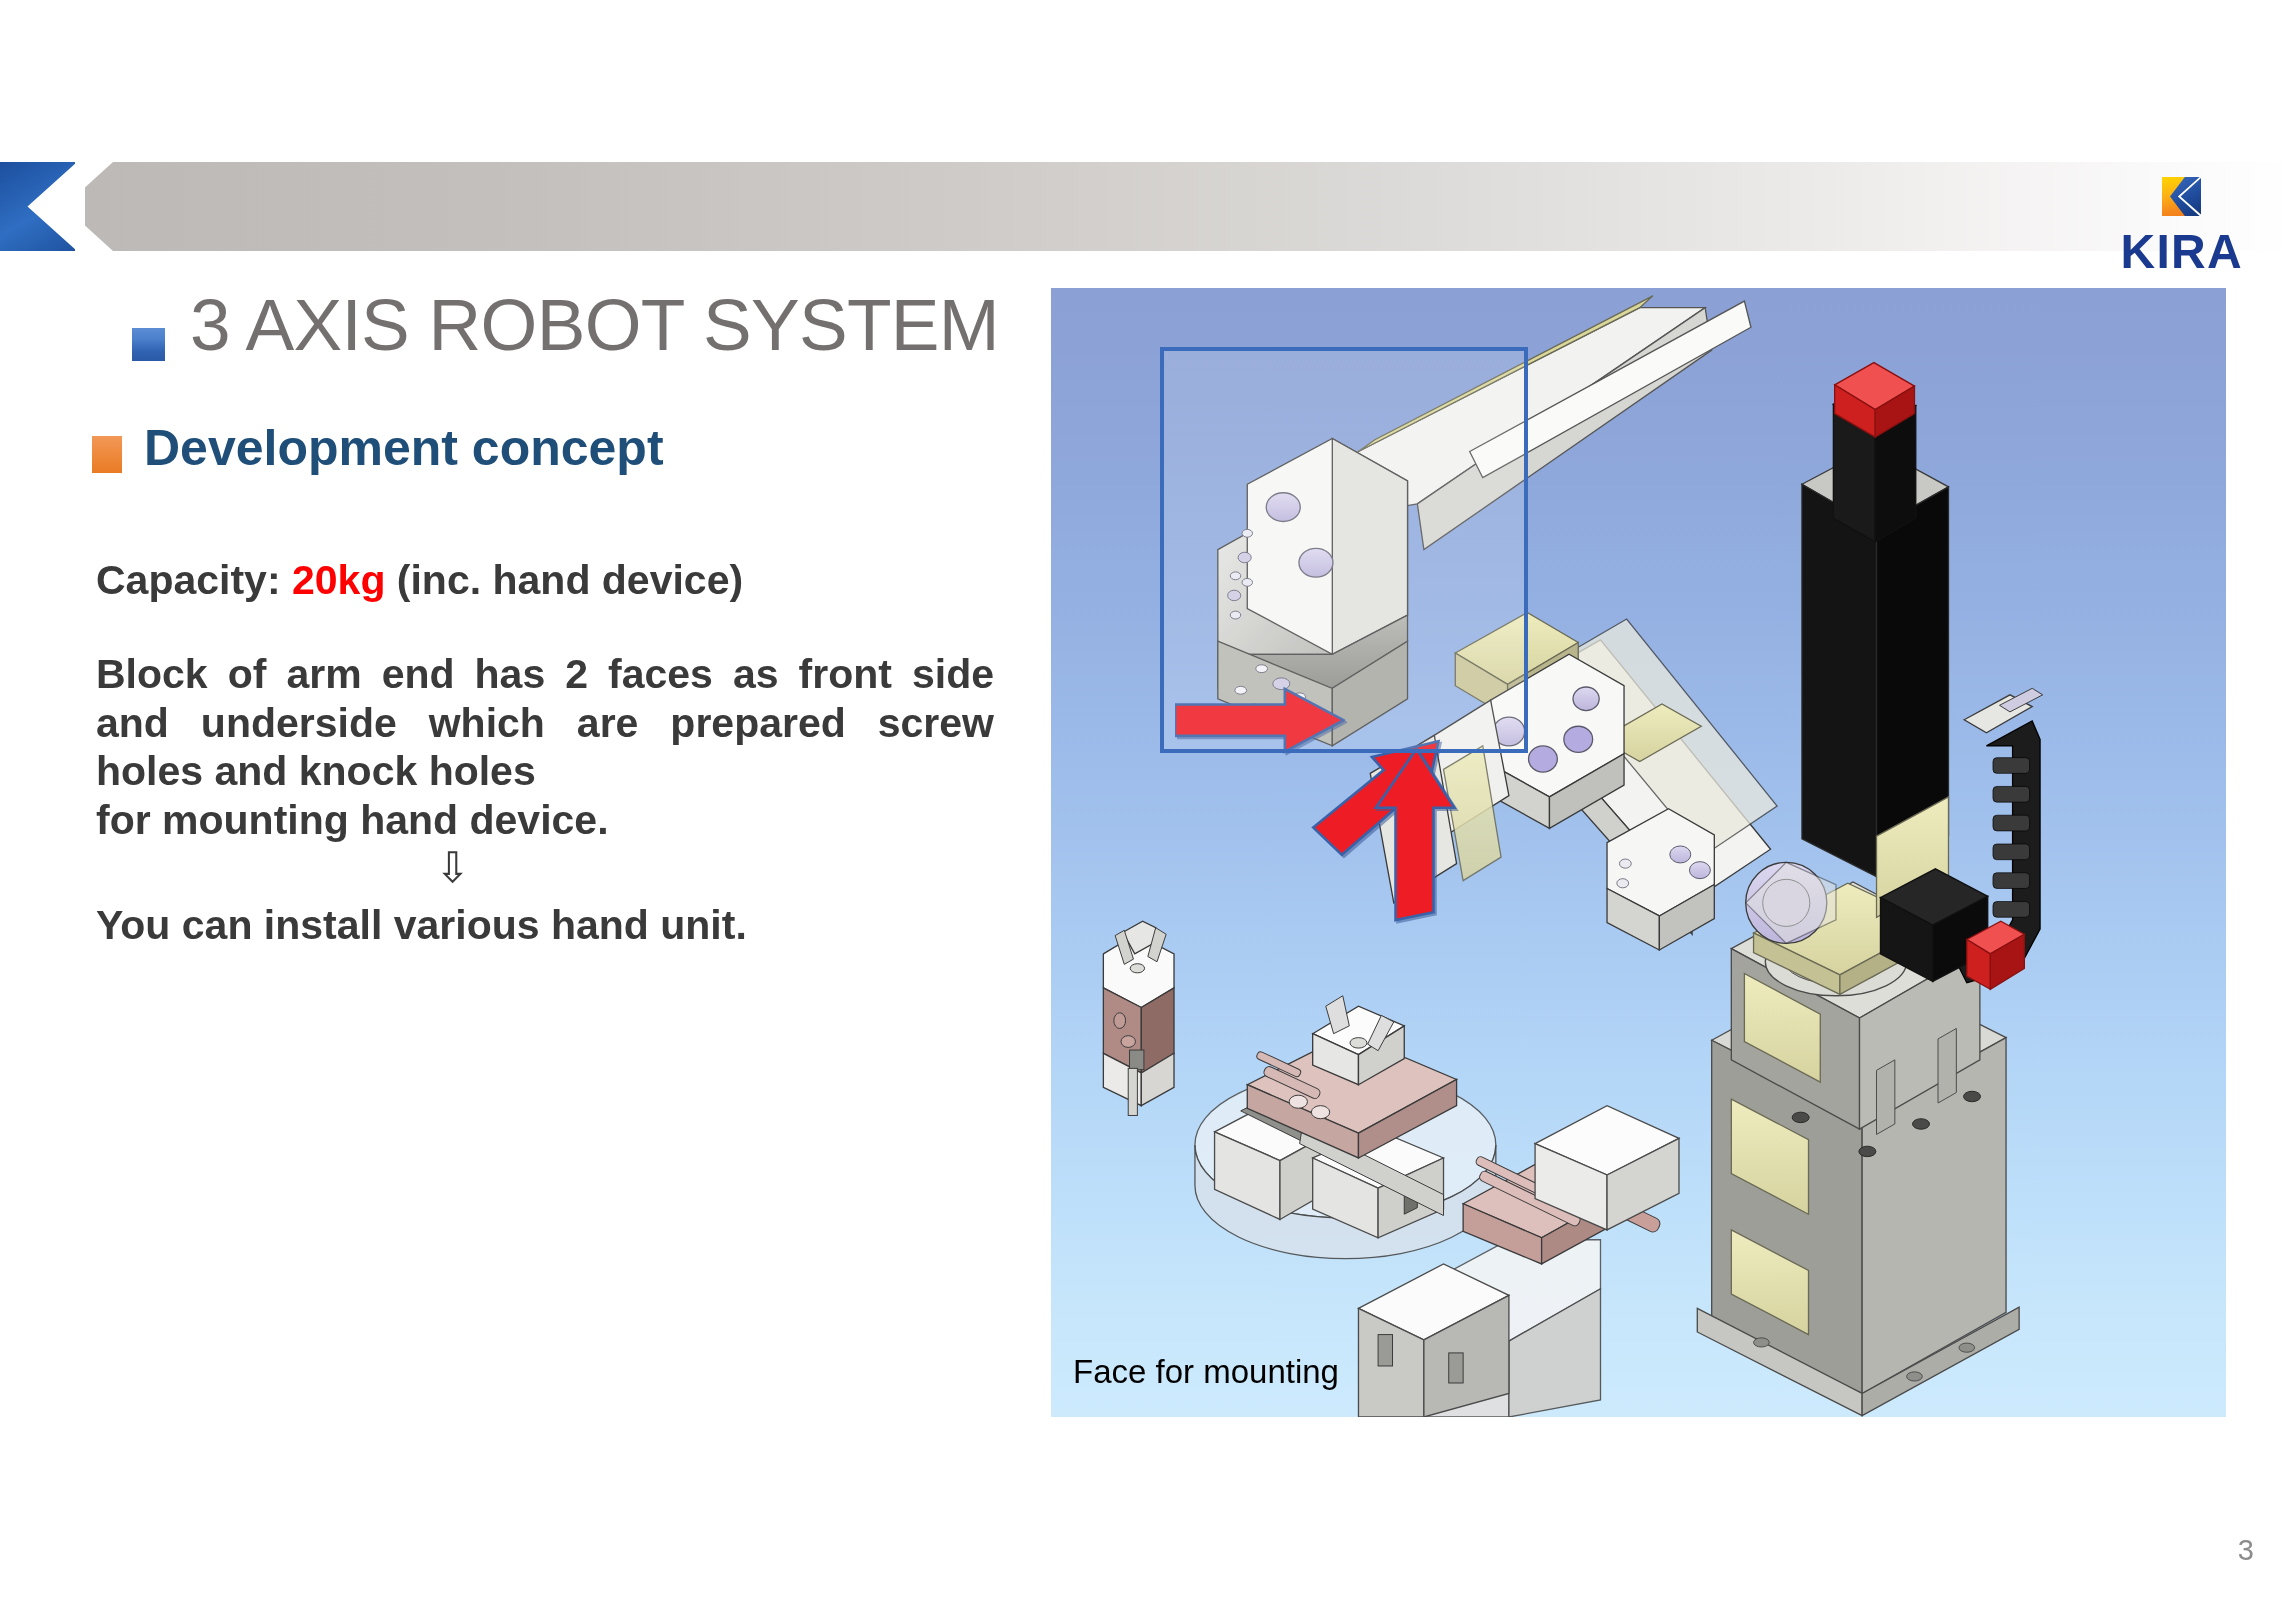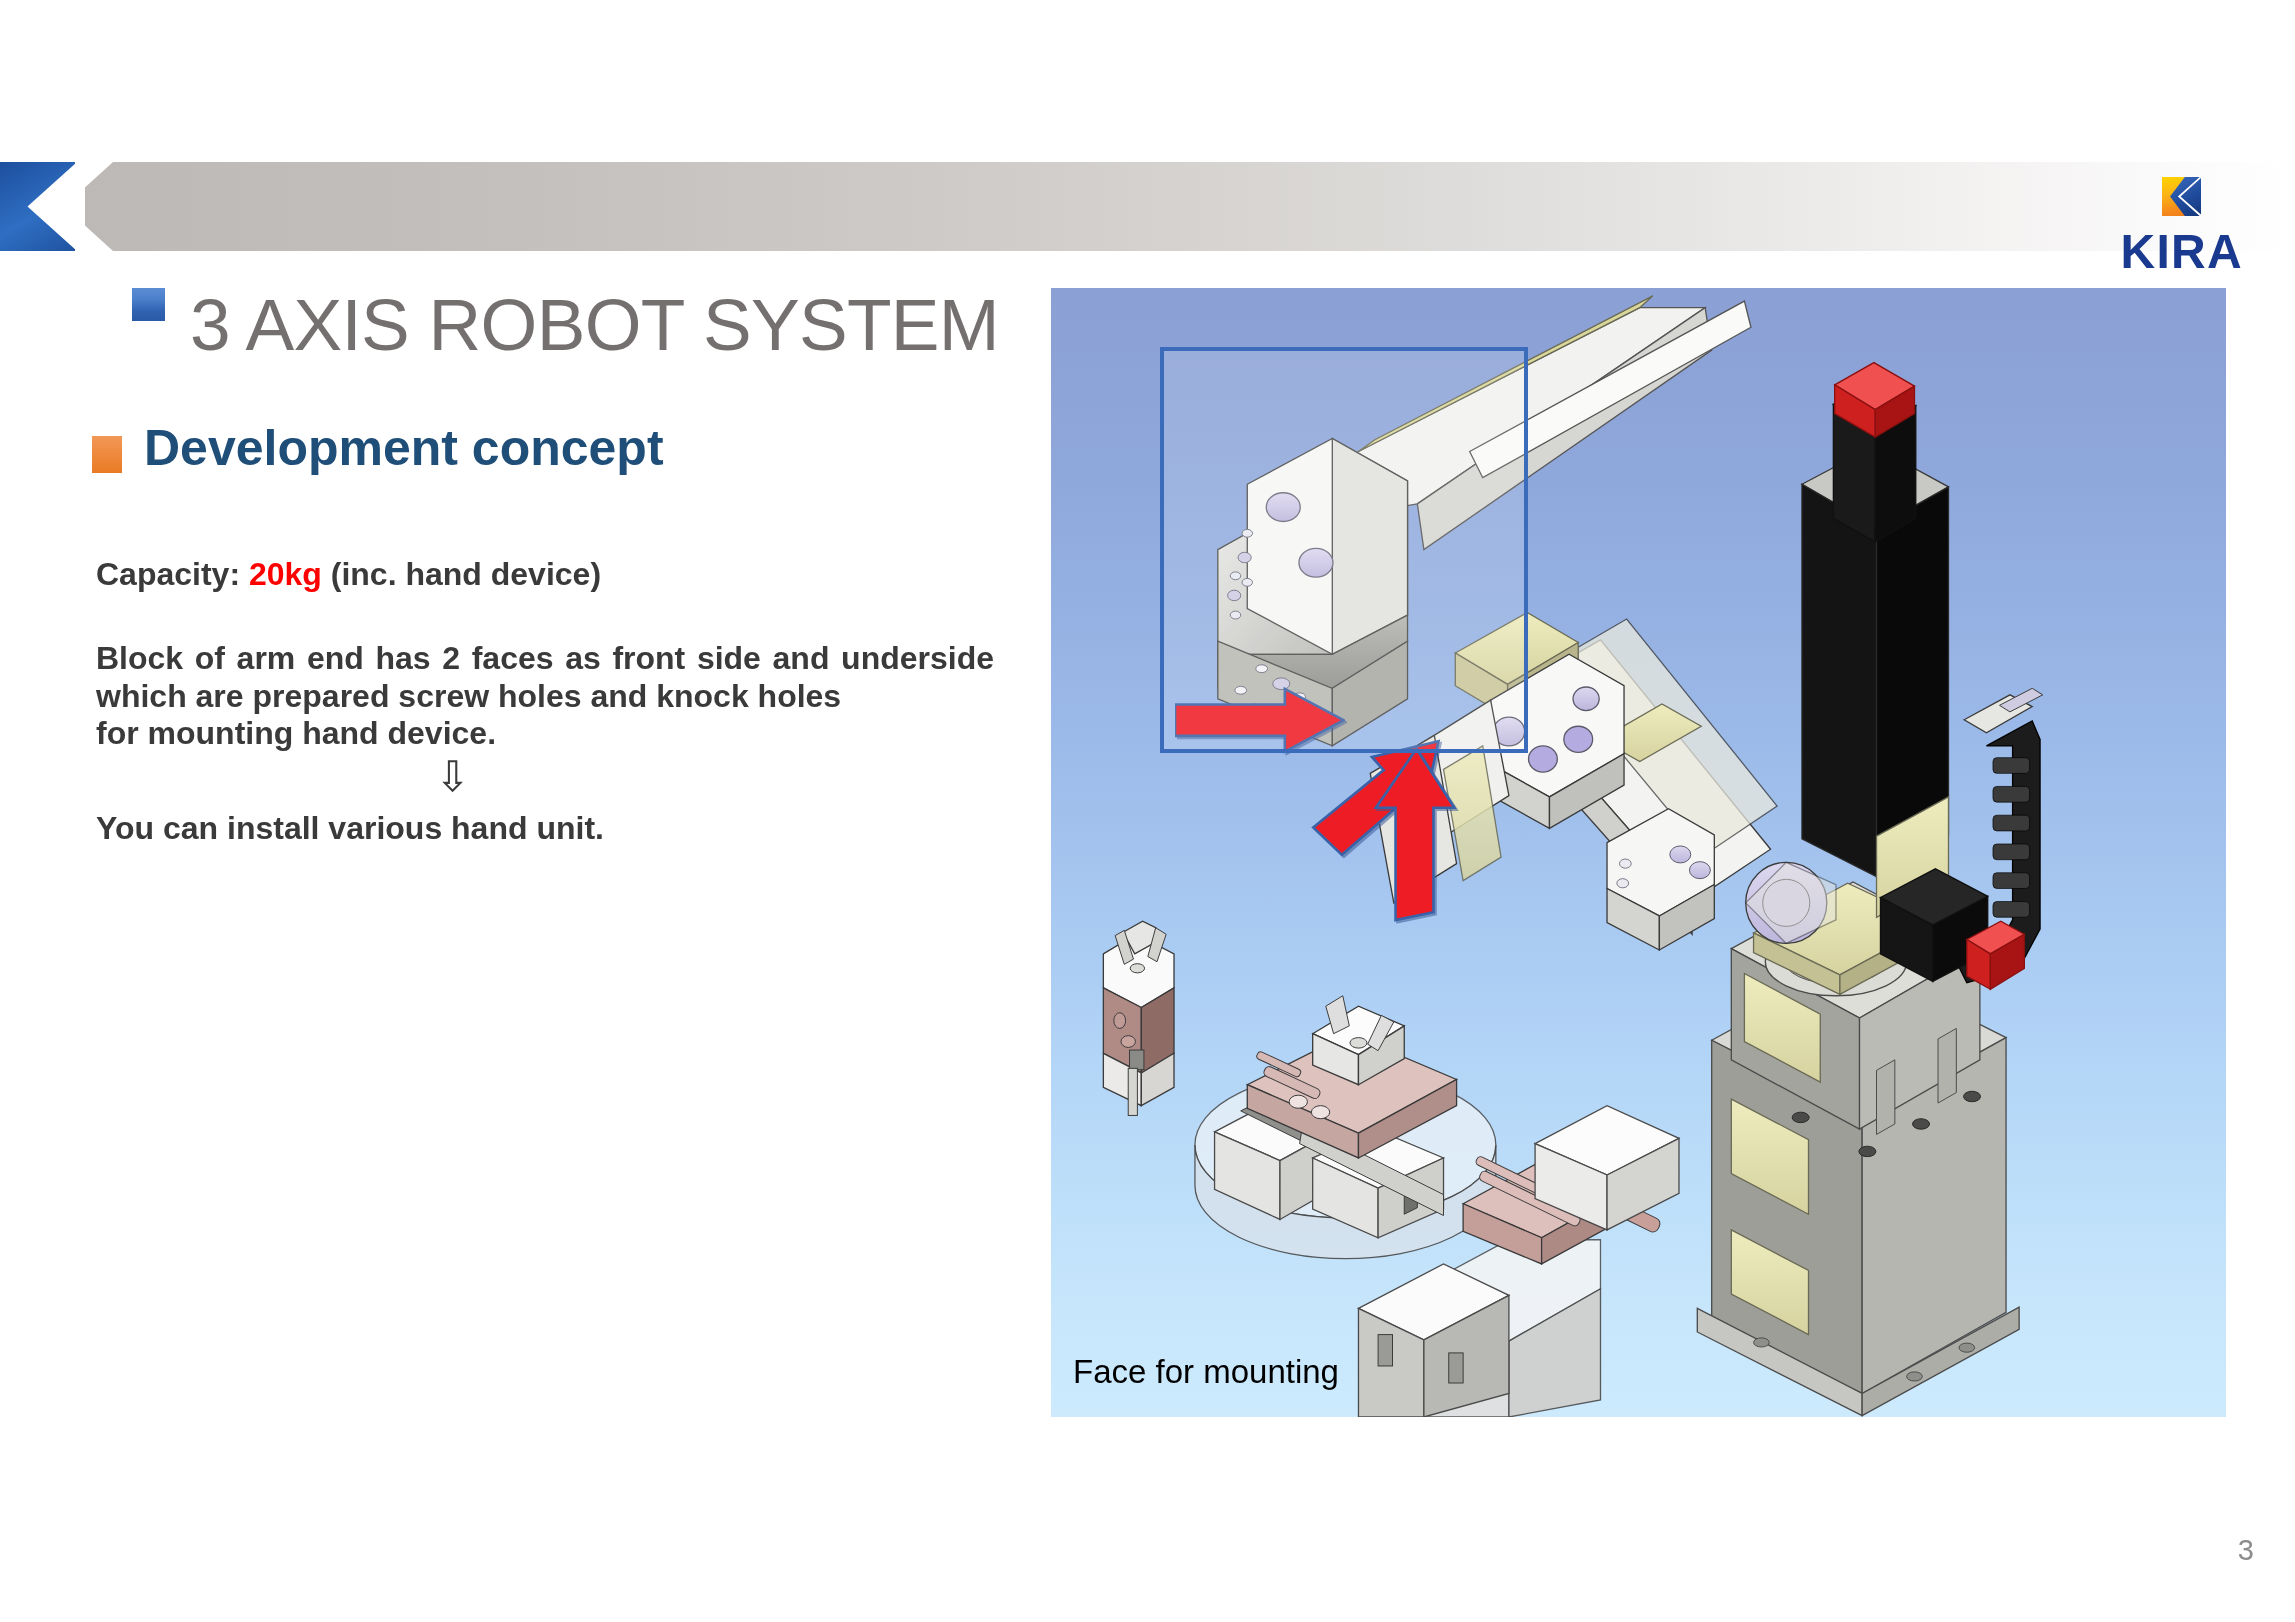--- a/index.html
+++ b/index.html
@@ -98,21 +98,21 @@
     color: #1a3a8f;
     line-height: 1;
   }
 
   
   .title-row {
     position: absolute;
     left: 84px;
     top: 288px;
     display: flex;
-    align-items: flex-start;
+    align-items: flex-end;
     gap: 25px;
     white-space: nowrap;
     padding-left: 48px;
   }
   .bullet-blue {
     width: 33px;
     height: 33px;
     background: linear-gradient(to bottom, #5b8dd4 0%, #4a7fcb 35%, #3063b2 70%, #2a5aa6 100%);
     flex: 0 0 auto;
   }
@@ -151,21 +151,21 @@
 
   
   .body-col {
     position: absolute;
     left: 96px;
     top: 556px;
     width: 916px;
   }
   .para {
     font-family: "Liberation Sans", sans-serif;
-    font-size: 32px;
+    font-size: 41px;
     font-weight: bold;
     color: #3a3a3a;
     line-height: 1.18;
     margin: 0;
   }
   .para.capacity {
     margin-bottom: 46px;
   }
   .para .kg {
     color: #ff0000;

